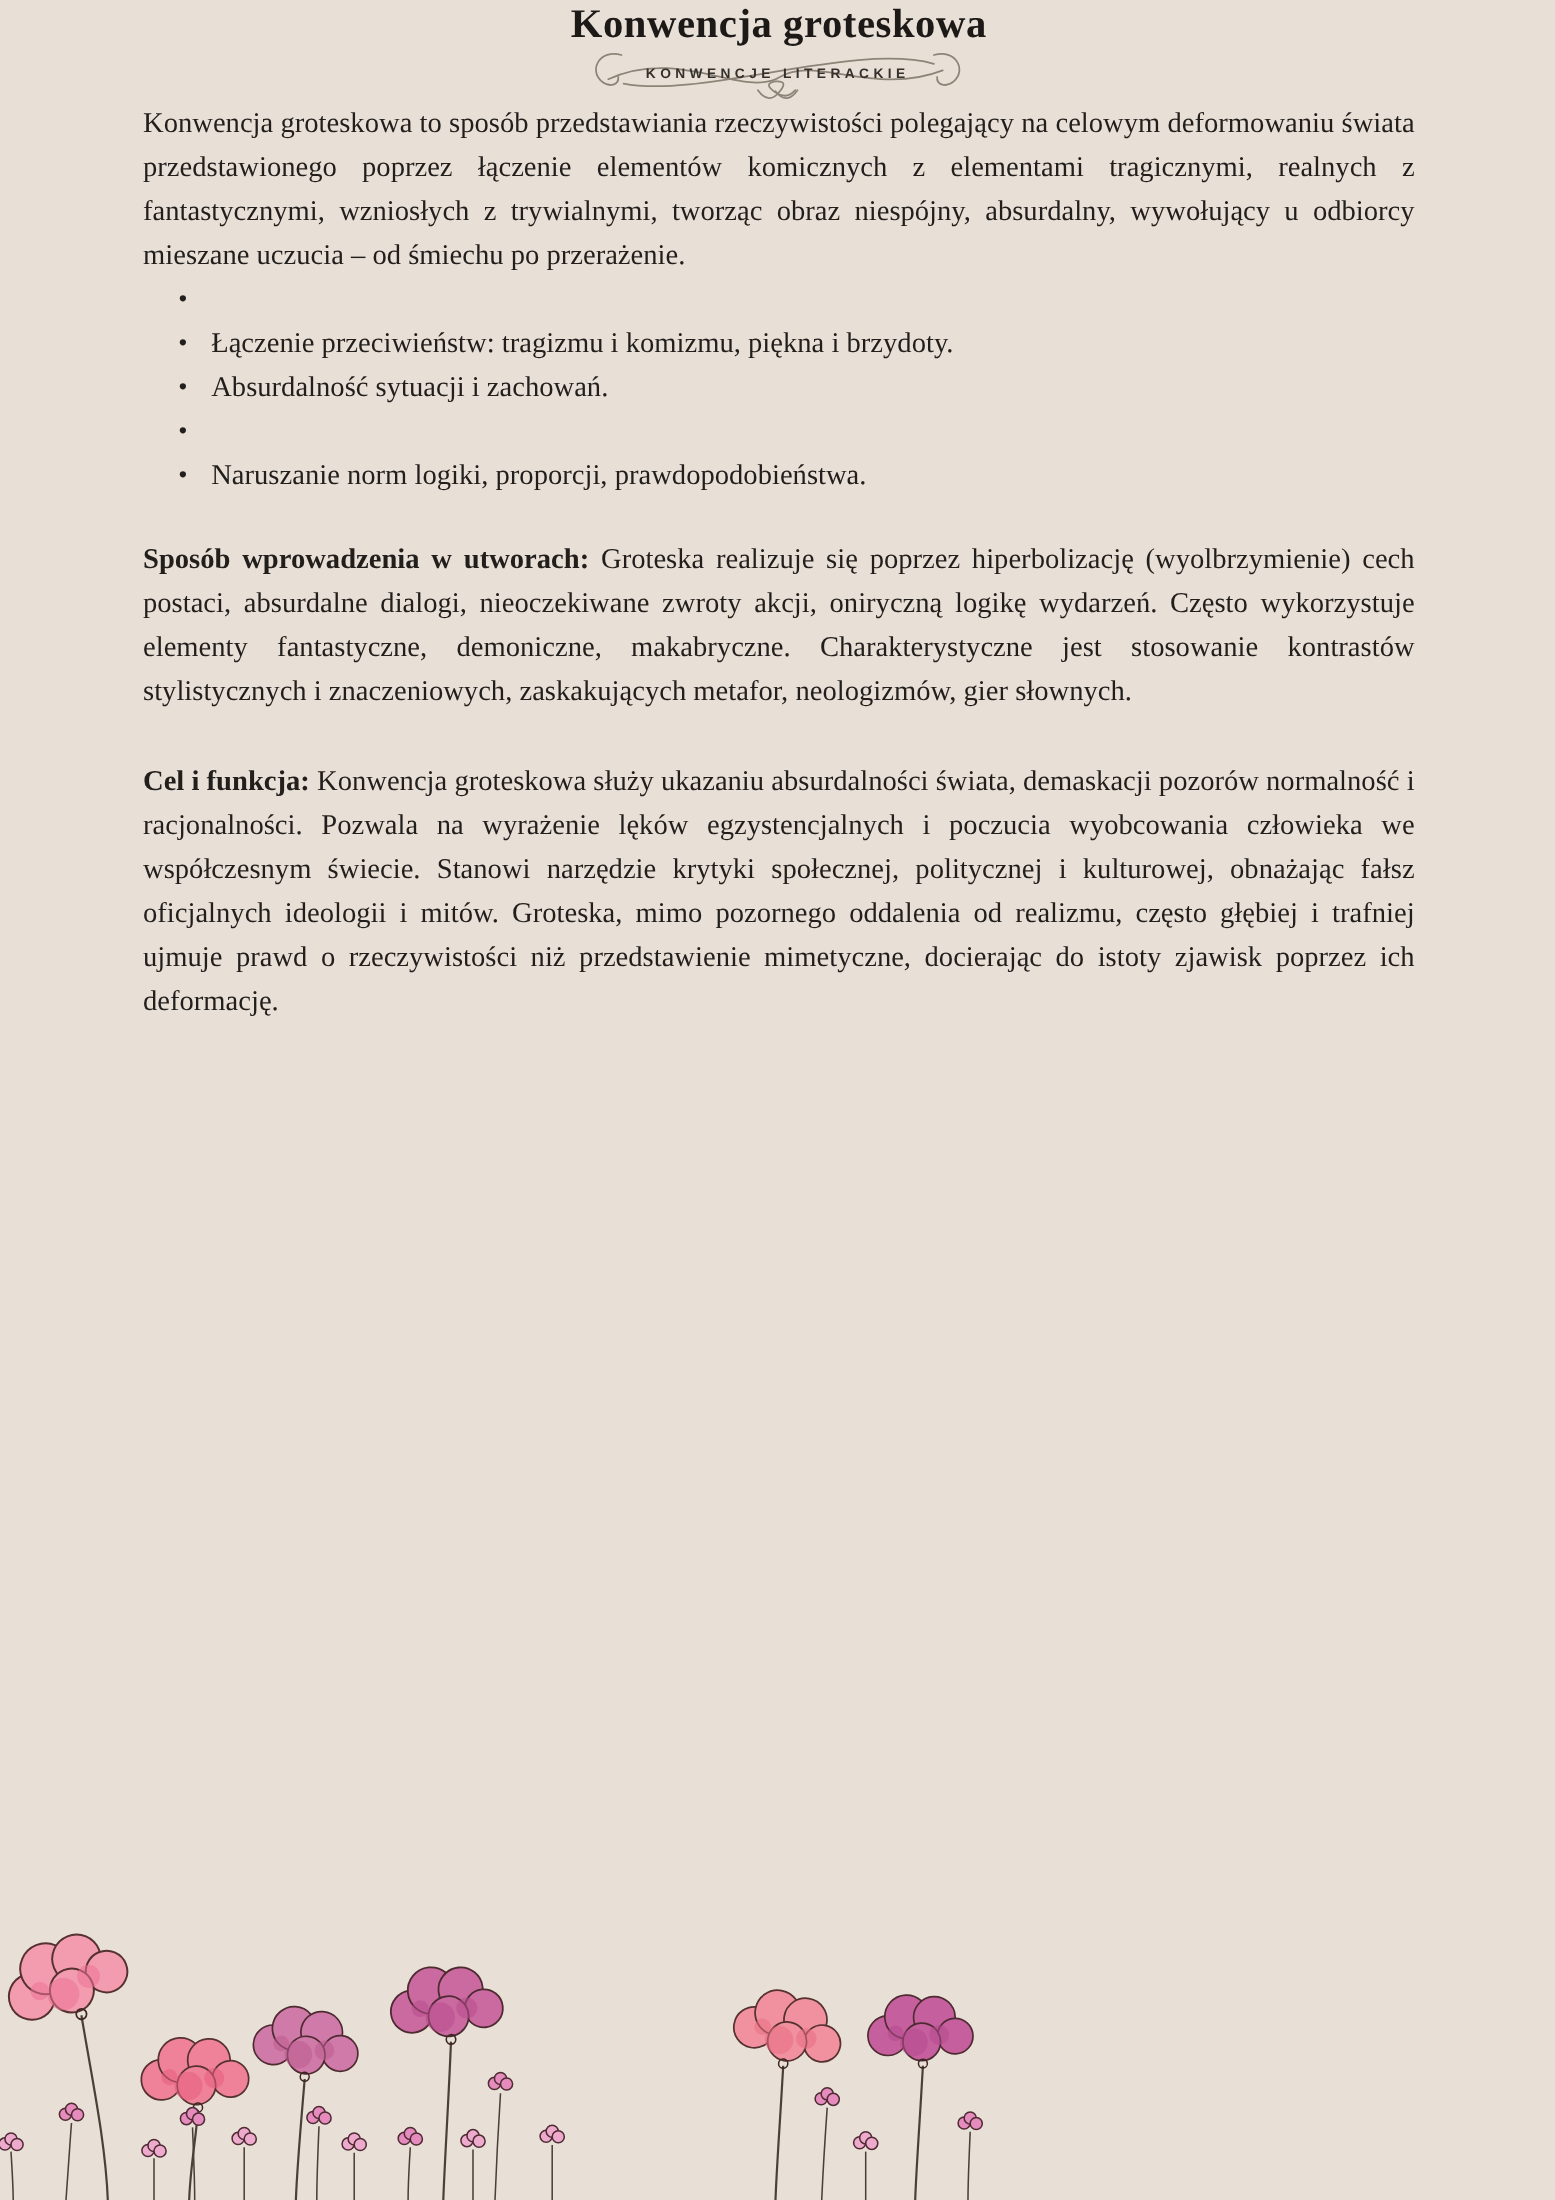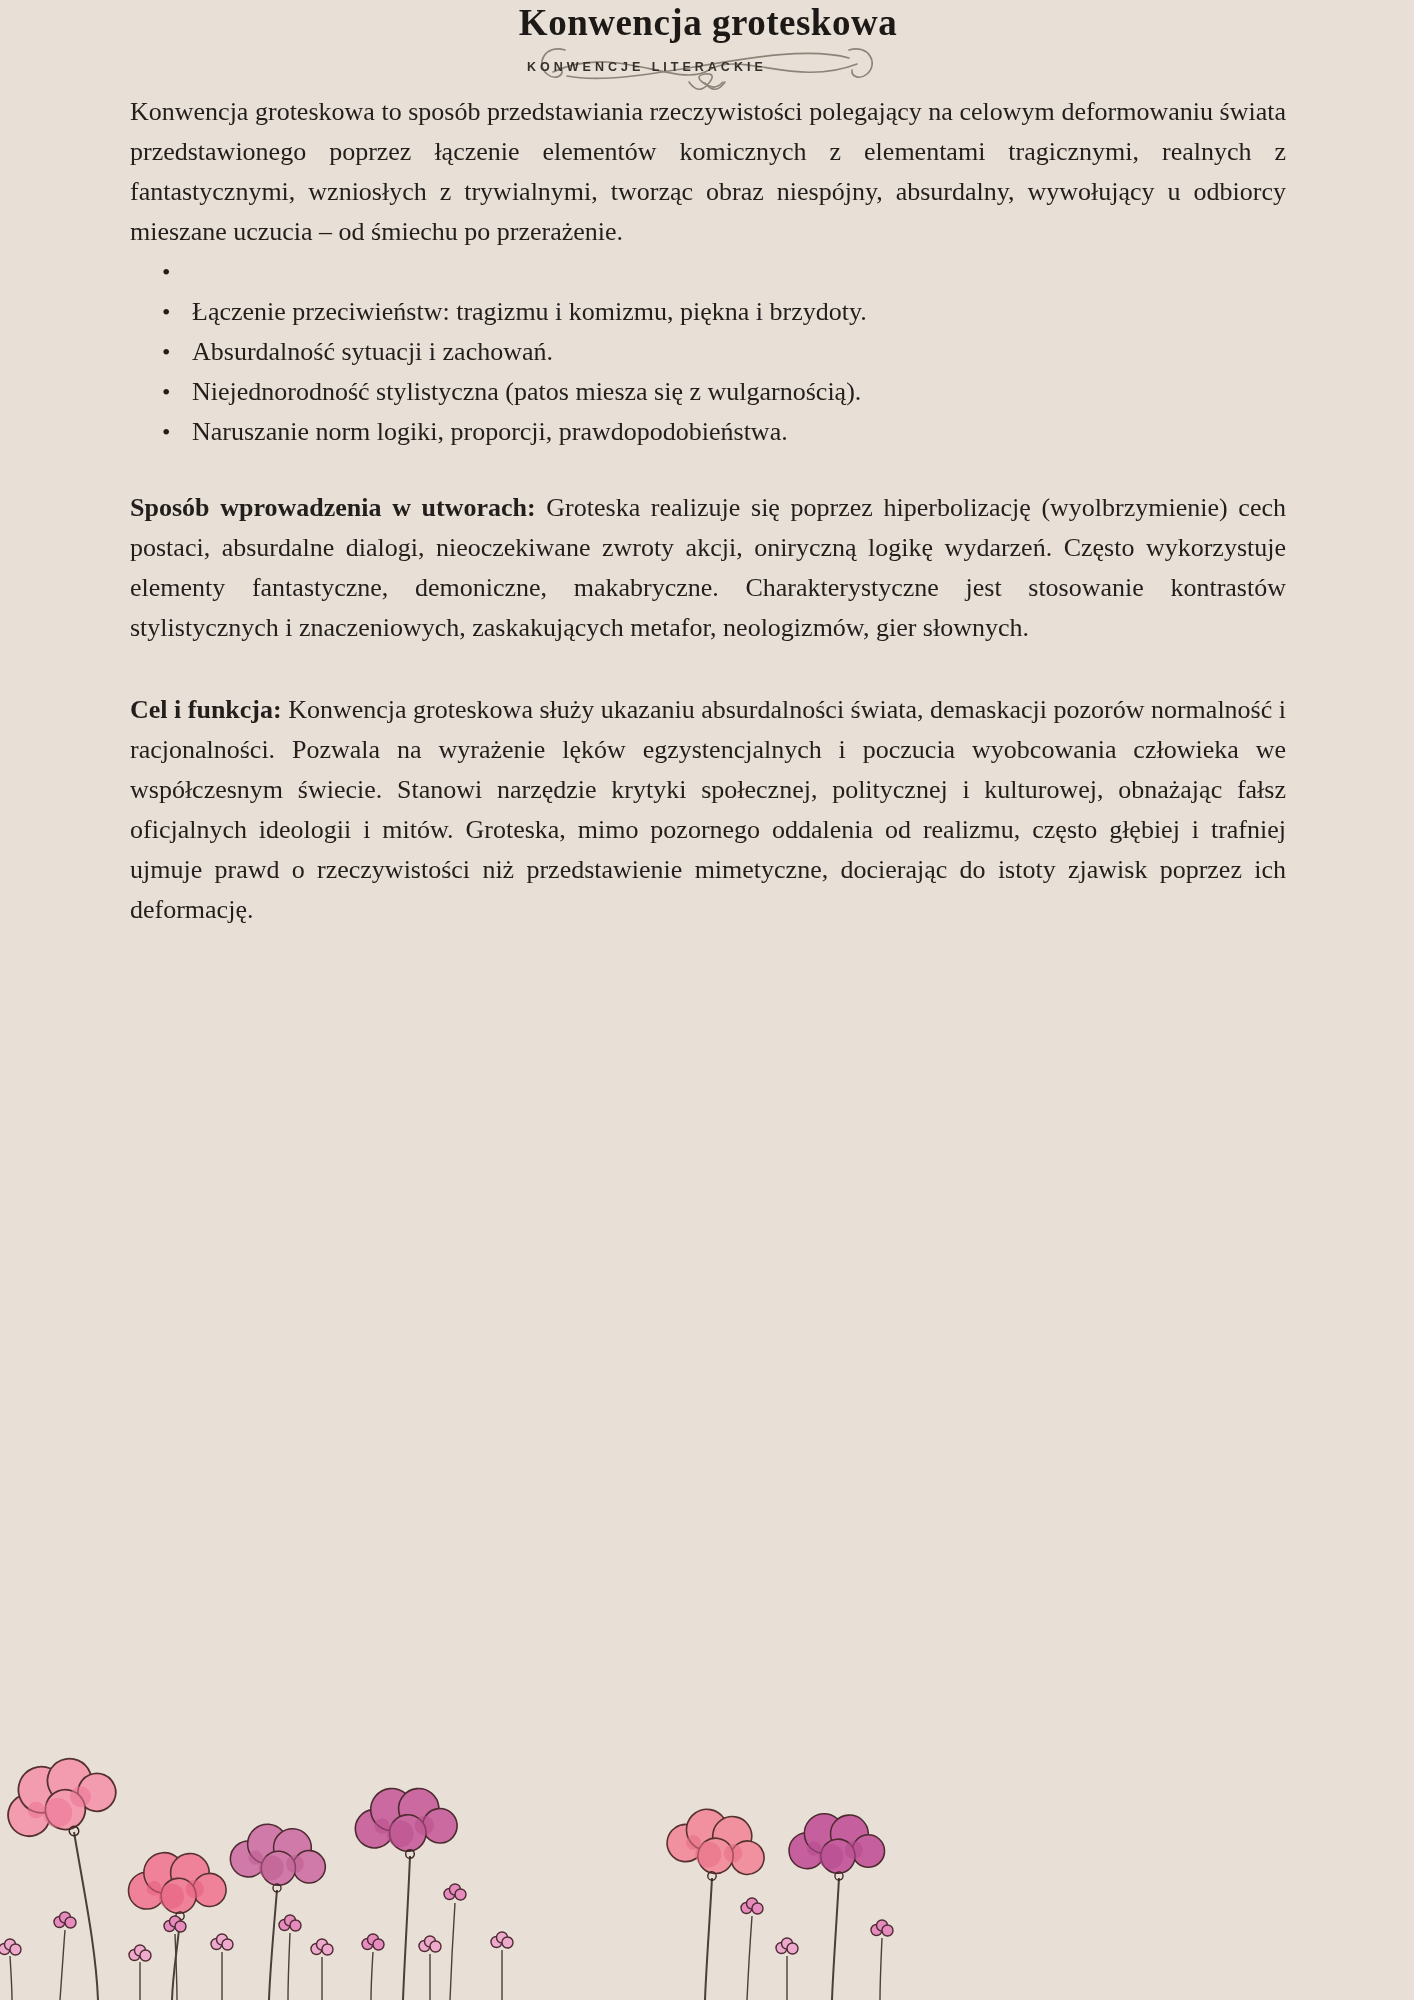--- a/index.html
+++ b/index.html
@@ -16,20 +16,21 @@
 
   
   .ornament-wrap {
     position:absolute; top:36px; left:0; width:100%;
     display:flex; justify-content:center;
   }
   .ornament-inner { position:relative; width:360px; height:66px; }
   .ornament-inner svg { position:absolute; left:0; top:0; }
   .badge-text {
     position:absolute; left:0; right:0; top:24px;
+    text-align:center;
     font-family:"Liberation Sans","DejaVu Sans",sans-serif;
     font-size:12.5px; font-weight:600;
     letter-spacing:4px;
     color:#33302c;
     white-space:nowrap;
   }
 
   
   .content {
     position:absolute; left:130px; top:0; width:1156px;
@@ -109,21 +110,20 @@
       <li>
         <span class="dot">•</span>
         <span>Łączenie przeciwieństw: tragizmu i komizmu, piękna i brzydoty.</span>
       </li>
       <li>
         <span class="dot">•</span>
         <span>Absurdalność sytuacji i zachowań.</span>
       </li>
       <li>
         <span class="dot">•</span>
-        <span>Niejednorodność stylistyczna (patos miesza się z wulgarnością).</span>
       </li>
       <li>
         <span class="dot">•</span>
         <span>Naruszanie norm logiki, proporcji, prawdopodobieństwa.</span>
       </li>
     </ul>
 
     <p class="body-text usage-paragraph"><strong>Sposób wprowadzenia w utworach:</strong> <span>Groteska realizuje się poprzez hiperbolizację (wyolbrzymienie) cech postaci, absurdalne dialogi, nieoczekiwane zwroty akcji, oniryczną logikę wydarzeń. Często wykorzystuje elementy fantastyczne, demoniczne, makabryczne. Charakterystyczne jest stosowanie kontrastów stylistycznych i znaczeniowych, zaskakujących metafor, neologizmów, gier słownych.</span></p>
 
     <p class="body-text purpose-paragraph"><strong>Cel i funkcja:</strong> <span>Konwencja groteskowa służy ukazaniu absurdalności świata, demaskacji pozorów normalność  i racjonalności. Pozwala na wyrażenie lęków egzystencjalnych i poczucia wyobcowania człowieka we współczesnym świecie. Stanowi narzędzie krytyki społecznej, politycznej i kulturowej, obnażając fałsz oficjalnych ideologii i mitów. Groteska, mimo pozornego oddalenia od realizmu, często głębiej i trafniej ujmuje prawd o rzeczywistości niż przedstawienie mimetyczne, docierając do istoty zjawisk poprzez ich deformację.</span></p>

